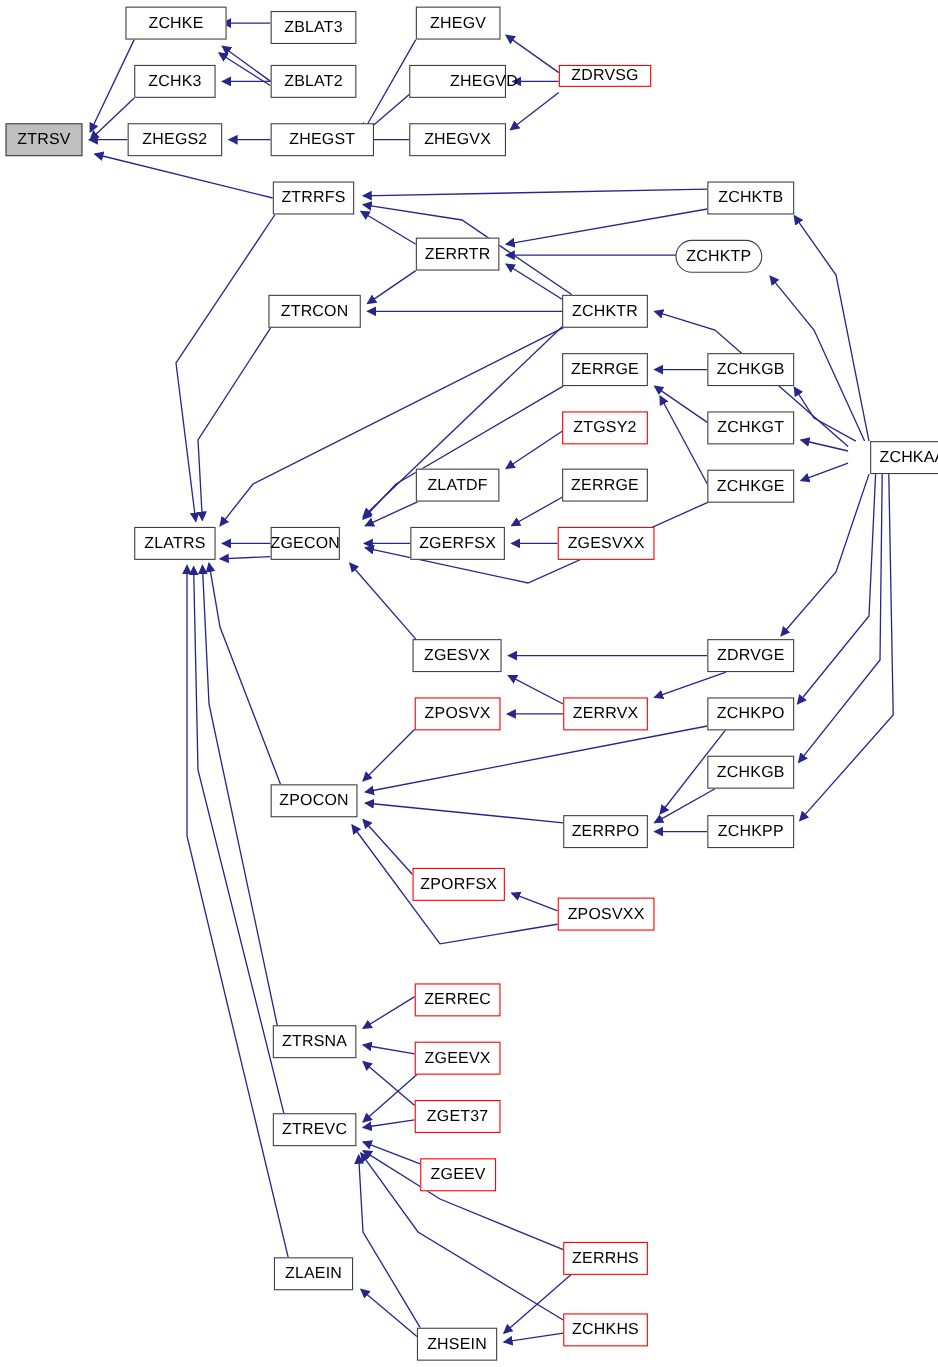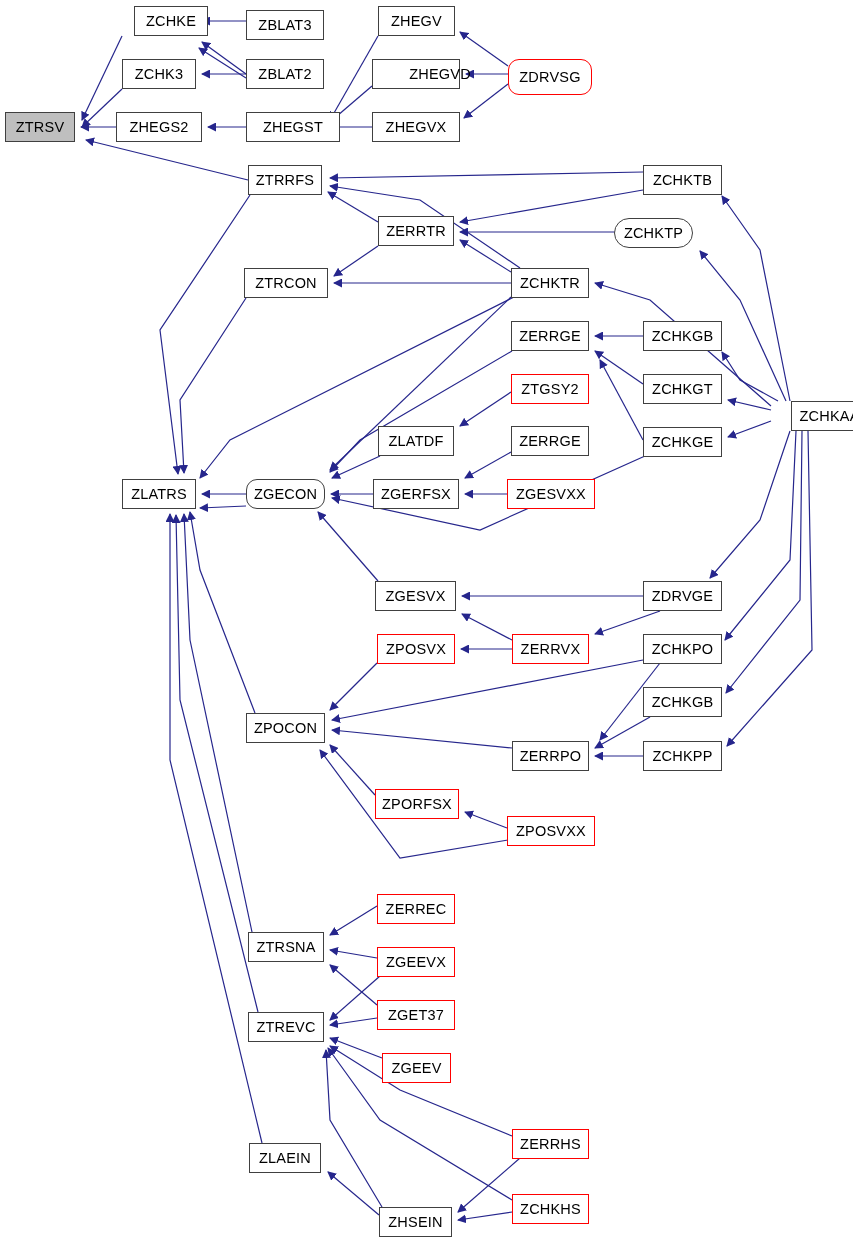--- a/index.html
+++ b/index.html
@@ -110,39 +110,39 @@
         <path d="M382,1058 L330,1038" marker-end="url(#ah)"></path>
         <path d="M512,1136 L400,1090 L330,1046" marker-end="url(#ah)"></path>
         <path d="M512,1200 L380,1120 L328,1048" marker-end="url(#ah)"></path>
         <path d="M382,1207 L330,1120 L326,1050" marker-end="url(#ah)"></path>
         <path d="M379,1215 L328,1172" marker-end="url(#ah)"></path>
         <path d="M520,1158 L458,1212" marker-end="url(#ah)"></path>
         <path d="M512,1212 L458,1220" marker-end="url(#ah)"></path>
       </g>
   </svg>
   <div id="node-layer">
-      <div class="node bold" style="left: 134px; top: 6px; width: 74px; height: 30px;">
+      <div class="node bold" style="left: 114px; top: 6px; width: 92px; height: 30px;">
         <span>ZCHKE</span>
       </div>
       <div class="node bold" style="left: 246px; top: 10px; width: 78px; height: 30px;">
         <span>ZBLAT3</span>
       </div>
       <div class="node bold" style="left: 378px; top: 6px; width: 77px; height: 30px;">
         <span>ZHEGV</span>
       </div>
       <div class="node bold" style="left: 122px; top: 59px; width: 74px; height: 30px;">
         <span>ZCHK3</span>
       </div>
       <div class="node bold" style="left: 246px; top: 59px; width: 78px; height: 30px;">
         <span>ZBLAT2</span>
       </div>
       <div class="node bold" style="left: 372px; top: 59px; width: 88px; height: 30px; padding-left: 48px;">
         <span>ZHEGVD</span>
       </div>
-      <div class="node red" style="left: 508px; top: 59px; width: 84px; height: 36px; border-radius: 11px;">
+      <div class="node red" style="left: 508px; top: 59px; width: 84px; height: 20px;">
         <span>ZDRVSG</span>
       </div>
       <div class="node highlight" style="left: 5px; top: 112px; width: 70px; height: 30px;">
         <span>ZTRSV</span>
       </div>
       <div class="node" style="left: 116px; top: 112px; width: 86px; height: 30px;">
         <span>ZHEGS2</span>
       </div>
       <div class="node bold" style="left: 246px; top: 112px; width: 94px; height: 30px;">
         <span>ZHEGST</span>
@@ -188,21 +188,21 @@
       </div>
       <div class="node" style="left: 511px; top: 426px; width: 78px; height: 30px;">
         <span>ZERRGE</span>
       </div>
       <div class="node bold" style="left: 643px; top: 427px; width: 79px; height: 30px;">
         <span>ZCHKGE</span>
       </div>
       <div class="node bold" style="left: 122px; top: 479px; width: 74px; height: 30px;">
         <span>ZLATRS</span>
       </div>
-      <div class="node bold" style="left: 246px; top: 479px; width: 79px; height: 30px; border-radius: 11px;">
+      <div class="node bold" style="left: 246px; top: 479px; width: 63px; height: 30px;">
         <span>ZGECON</span>
       </div>
       <div class="node bold" style="left: 373px; top: 479px; width: 86px; height: 30px;">
         <span>ZGERFSX</span>
       </div>
       <div class="node red" style="left: 507px; top: 479px; width: 88px; height: 30px;">
         <span>ZGESVXX</span>
       </div>
       <div class="node bold" style="left: 375px; top: 581px; width: 81px; height: 30px;">
         <span>ZGESVX</span>

